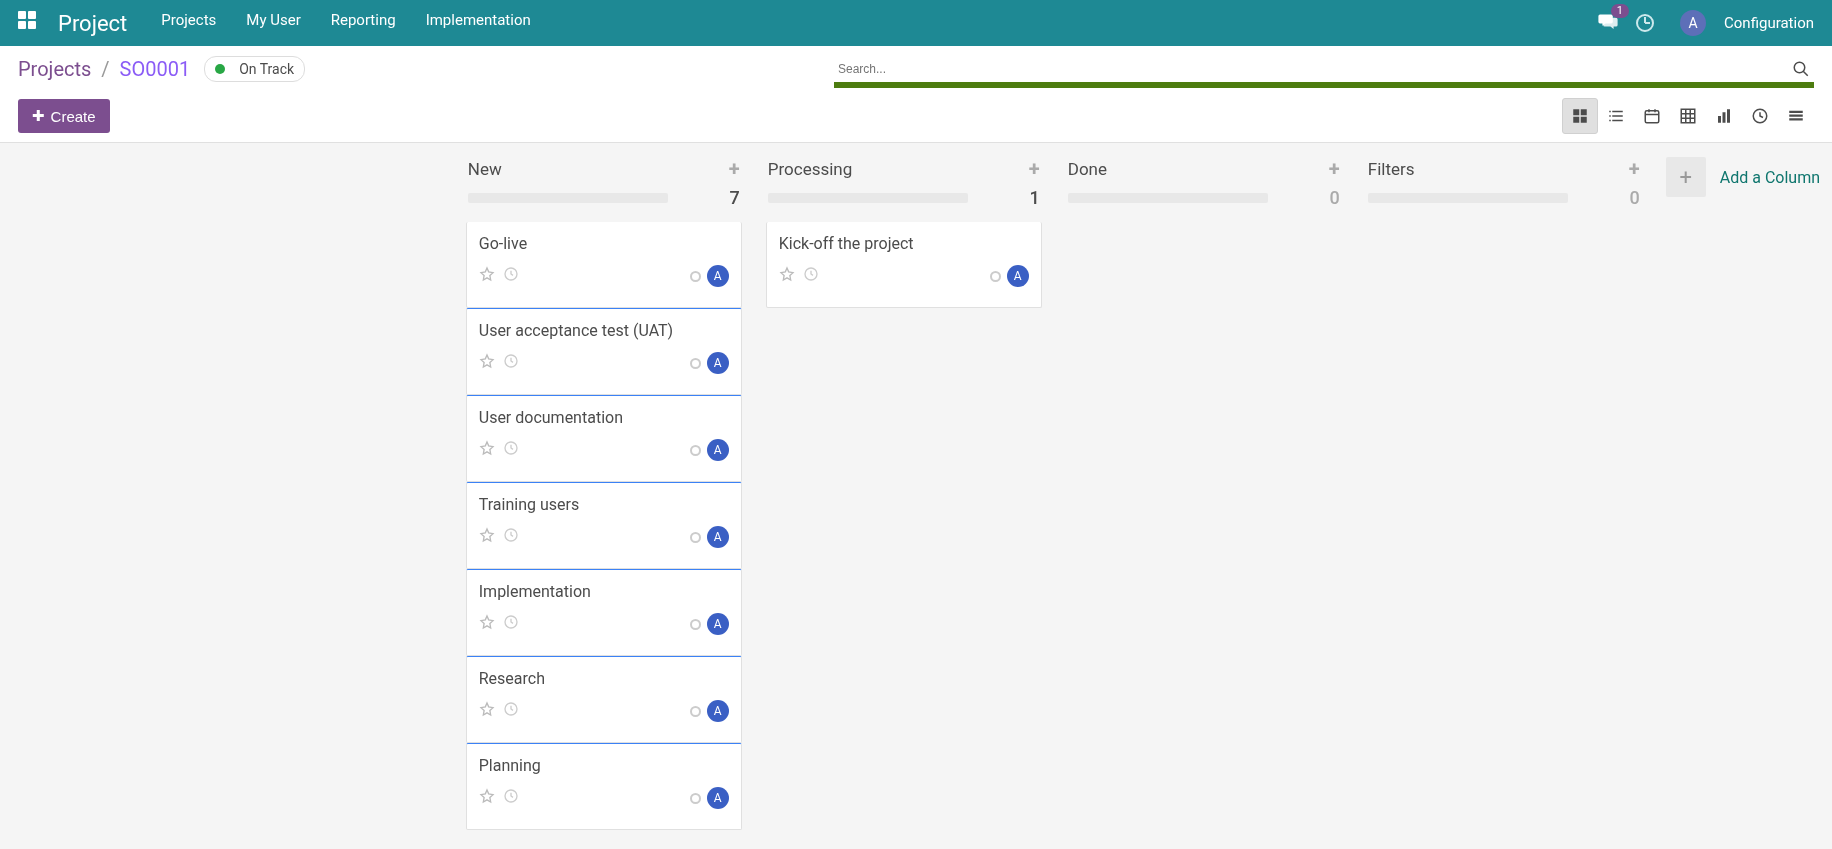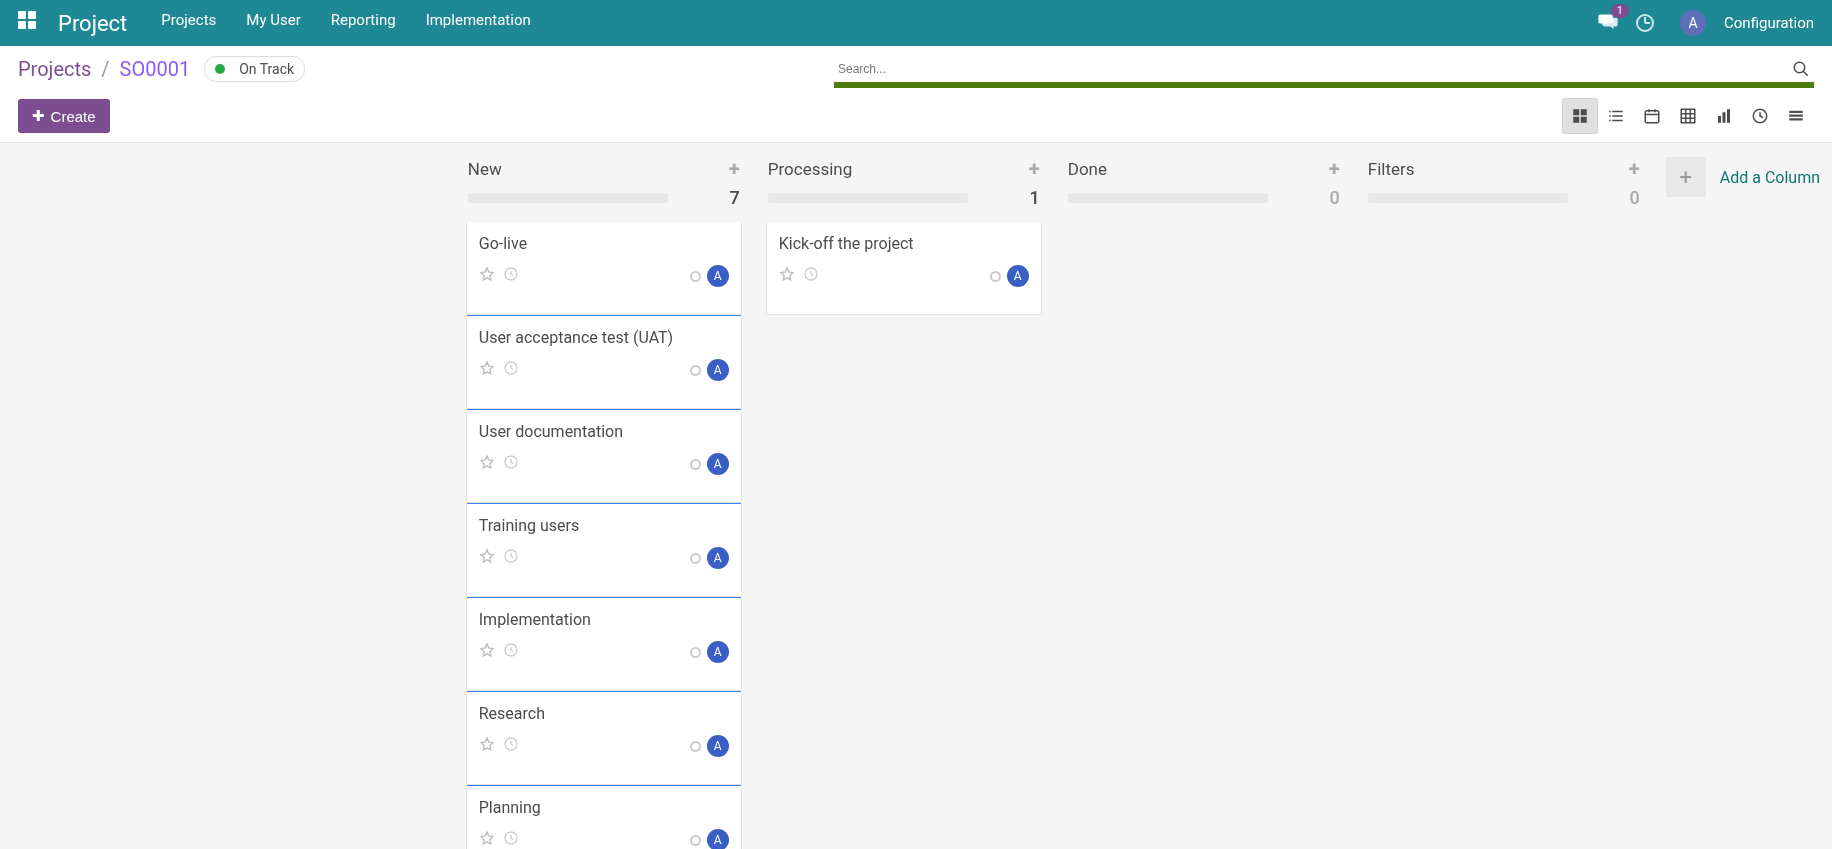--- a/index.html
+++ b/index.html
@@ -49,21 +49,21 @@
   .board { display:flex; padding:14px 12px; gap:24px; align-items:flex-start; overflow-x:auto;justify-content:flex-end; }
   .col { width:276px; flex-shrink:0; }
   .col-head { display:flex; justify-content:space-between; align-items:center; margin-bottom:6px; padding:0 2px; }
   .col-title { font-size:17px; color:#4c4c4c; cursor:pointer; }
   .plus-ic { color:#aaa; font-size:20px; cursor:pointer; font-weight:bold; }
   .col-sub { display:flex; justify-content:space-between; align-items:center; margin-bottom:14px; padding:0 2px; }
   .progress-bar { height:10px; width:200px; background:#e8e8e8; border-radius:2px; }
   .col-count { font-size:18px; font-weight:500; color:#4c4c4c; }
   .col-count.muted { color:#aaa; }
 
-  .card { background:#fff; border:1px solid #e0e0e0; border-radius:2px; padding:12px 12px 27px 12px; margin-bottom:0; border-top:none; cursor:pointer; }
+  .card { background:#fff; border:1px solid #e0e0e0; border-radius:2px; padding:12px 12px 20px 12px; margin-bottom:0; border-top:none; cursor:pointer; }
   .card:first-of-type { border-top:1px solid #e0e0e0; margin-top:0; }
   .card + .card { border-top:1px solid #3b82f6; }
   .col .card:first-child { margin-top:0; }
   .card-title { font-size:16px; color:#4c4c4c; margin-bottom:12px; }
   .card-foot { display:flex; justify-content:space-between; align-items:center; }
   .card-left-ics { display:flex; gap:8px; align-items:center; }
   .star-ic svg, .sched-ic svg { width:16px; height:16px; }
   .card-right-ics { display:flex; gap:6px; align-items:center; }
   .state-circle { width:11px; height:11px; border:2px solid #ccc; border-radius:50%; cursor:pointer; }
   .mini-avatar { width:22px; height:22px; border-radius:50%; background:#3a5fc4; color:#fff; display:flex; align-items:center; justify-content:center; font-size:12px; cursor:pointer; }

